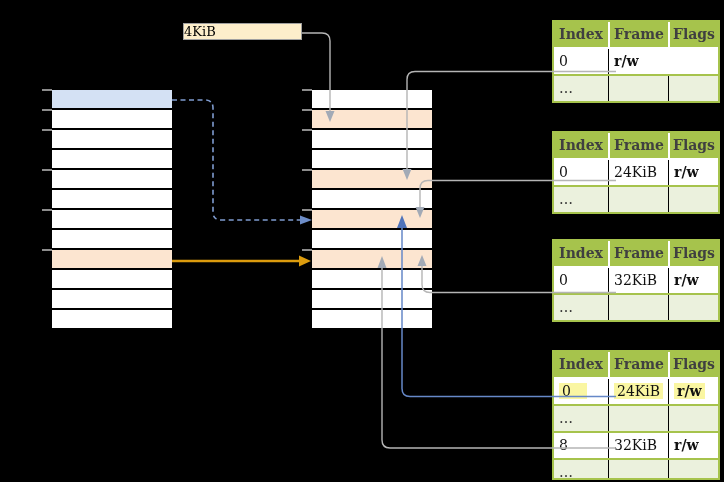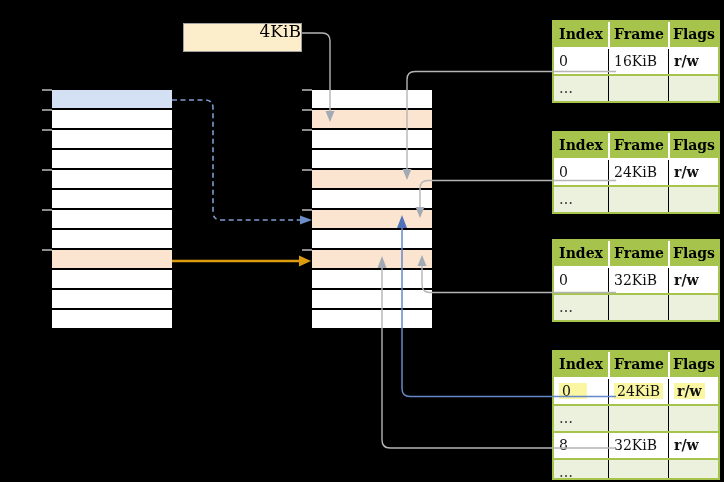--- a/index.html
+++ b/index.html
@@ -13,23 +13,23 @@
     --gray-head:#a2aab6;
     --tick:#8c8c8c;
   }
   html,body{margin:0;padding:0;background:#000;}
   #canvas{
     position:relative;width:724px;height:482px;background:#000;
     overflow:hidden;font-family:"DejaVu Serif","Liberation Serif",serif;
   }
   
   .pagebox{
-    position:absolute;left:183px;top:23px;width:119px;height:29px;
+    position:absolute;left:183px;top:23px;width:119px;height:17px;
     box-sizing:border-box;background:var(--cream);border:1px solid #a0a0a0;
-    text-align:right;font-size:17px;line-height:15px;color:#000;
+    text-align:left;font-size:13px;line-height:15px;color:#000;
   }
   
   .mem{position:absolute;top:90px;width:120px;}
   .mem-left{left:52px;}
   .mem-mid{left:312px;}
   .mrow{height:20px;box-sizing:border-box;background:#fff;border-bottom:2px solid #000;}
   .mrow.blue{background:var(--blue-row);}
   .mrow.orange{background:var(--orange-row);}
   .tick{position:absolute;width:10px;height:2px;background:var(--tick);}
   
@@ -39,21 +39,21 @@
   }
   .t1{top:20px}.t2{top:131px}.t3{top:239px}.t4{top:350px}
   .trow{display:flex;height:25px;line-height:25px;}
   .trow.header{border-bottom:2px solid #fff;}
   .trow.body ~ .trow.body{border-top:2px solid var(--green);}
   .trow.short{height:18px;}
   .tcell{box-sizing:border-box;overflow:hidden;white-space:nowrap;}
   .tcell.c0{flex:0 0 54px;}
   .tcell.c1{flex:0 0 60px;}
   .tcell.c2{flex:0 0 50px;font-weight:bold;}
-  .trow.header .tcell{background:var(--green);color:#000000;font-weight:bold;text-align:center;}
+  .trow.header .tcell{background:var(--green);color:#404040;font-weight:bold;text-align:center;}
   .trow.header .tcell + .tcell{border-left:2px solid #fff;}
   .trow.body .tcell{padding-left:5px;}
   .trow.body .tcell + .tcell{border-left:1.5px solid #000;}
   .trow.dots .tcell{background:var(--lightgreen);color:#333;}
   .hl{background:var(--hl-yellow);padding:0 3px;}
   .hl-wide{padding-right:16px;}
   
   #overlay{position:absolute;left:0;top:0;z-index:10;pointer-events:none;}
 </style>
 </head>
@@ -107,21 +107,20 @@
     </div>
 
   <div class="tbl t1">
       <div class="trow header">
         <div class="tcell c0">Index</div>
         <div class="tcell c1">Frame</div>
         <div class="tcell c2">Flags</div>
       </div>
       <div class="trow body">
         <div class="tcell c0">0</div>
-        <div class="tcell c1">16KiB</div>
         <div class="tcell c2">r/w</div>
       </div>
       <div class="trow body dots">
         <div class="tcell c0">…</div>
         <div class="tcell c1"></div>
         <div class="tcell c2"></div>
       </div>
     </div>
   <div class="tbl t2">
       <div class="trow header">

